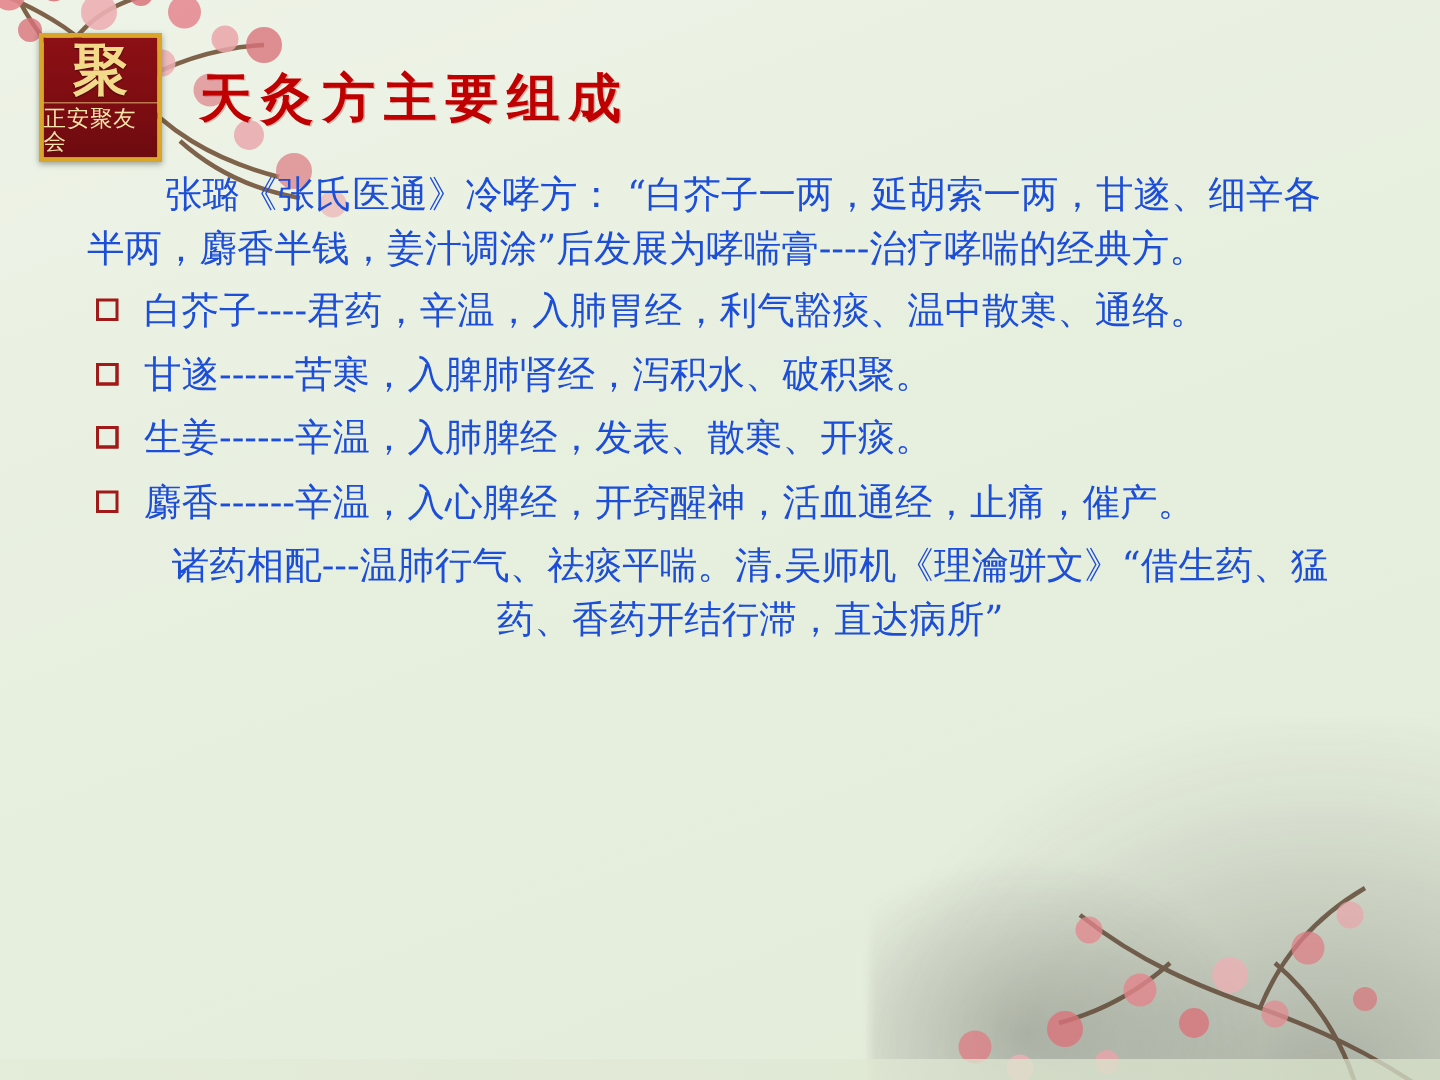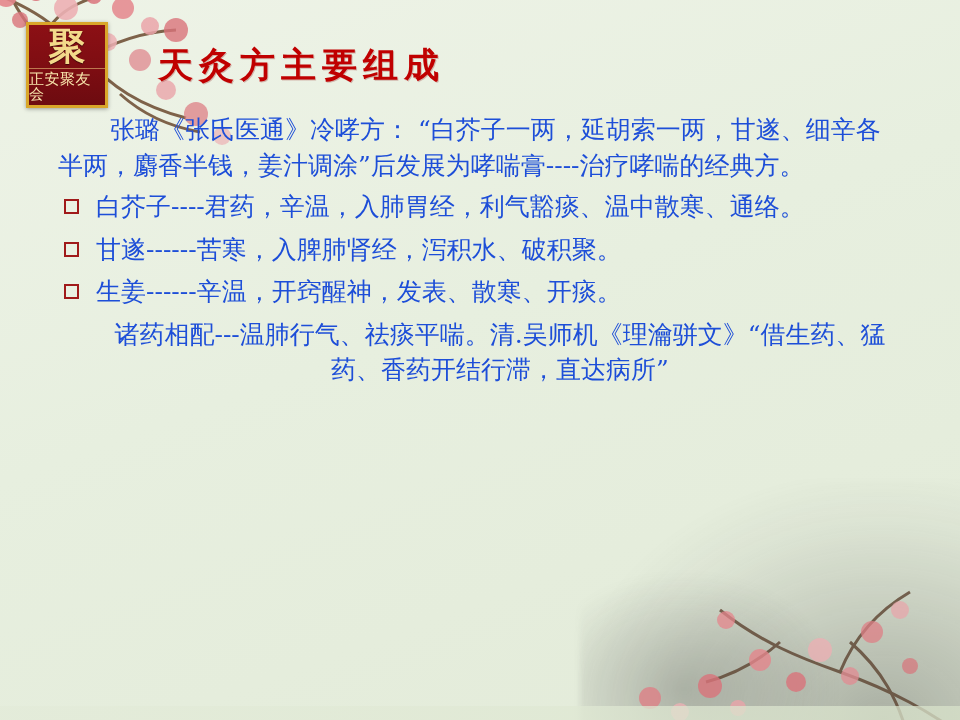--- a/index.html
+++ b/index.html
@@ -105,21 +105,21 @@
     line-height: 1;
     letter-spacing: 0.5px;
     font-family: "DejaVu Sans", "Liberation Sans", sans-serif;
     border-top: 1px solid rgba(240,210,130,0.55);
     padding-top: 3px;
   }
 
   
   .title {
     position: absolute;
-    left: 158px;
+    left: 133px;
     top: 42px;
     font-size: 35px;
     font-weight: bold;
     color: #c00000;
     letter-spacing: 6px;
     font-family: "DejaVu Serif", "Liberation Serif", serif;
     text-shadow: 1px 1px 0 rgba(130,0,0,0.25);
     z-index: 5;
   }
 
@@ -250,20 +250,24 @@
       </li>
       <li class="bullet-item">
         <span class="bullet-marker"></span>
         <span>甘遂------苦寒，入脾肺肾经，泻积水、破积聚。</span>
       </li>
       <li class="bullet-item">
         <span class="bullet-marker"></span>
       </li>
       <li class="bullet-item">
         <span class="bullet-marker"></span>
-        <span>生姜------辛温，开窍醒神，发表、散寒、开痰。</span>
+        <span>生姜------辛温，入肺脾经，发表、散寒、开痰。</span>
+      </li>
+      <li class="bullet-item">
+        <span class="bullet-marker"></span>
+        <span>麝香------辛温，入心脾经，开窍醒神，活血通经，止痛，催产。</span>
       </li>
     </ul>
 
     <p class="para-tail">诸药相配---温肺行气、祛痰平喘。清.吴师机《理瀹骈文》“借生药、猛药、香药开结行滞，直达病所”</p>
   </div>
 
 </div>
 
 </body></html>

